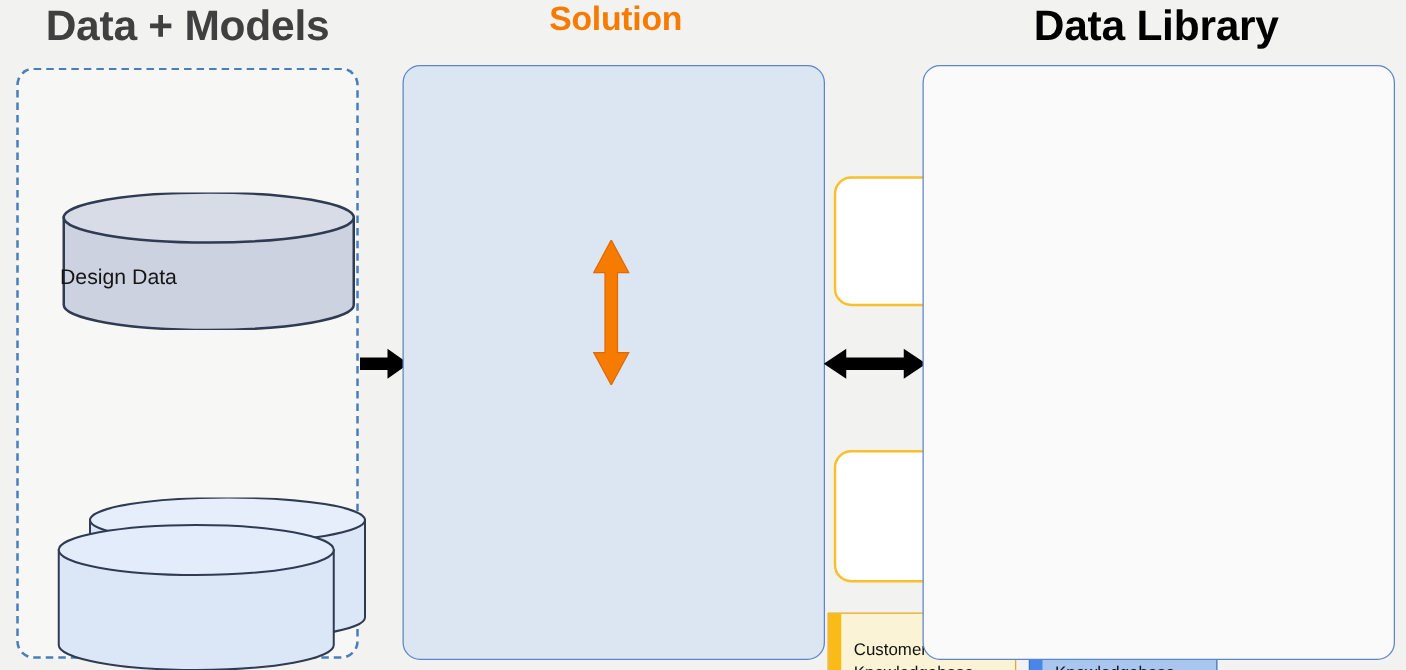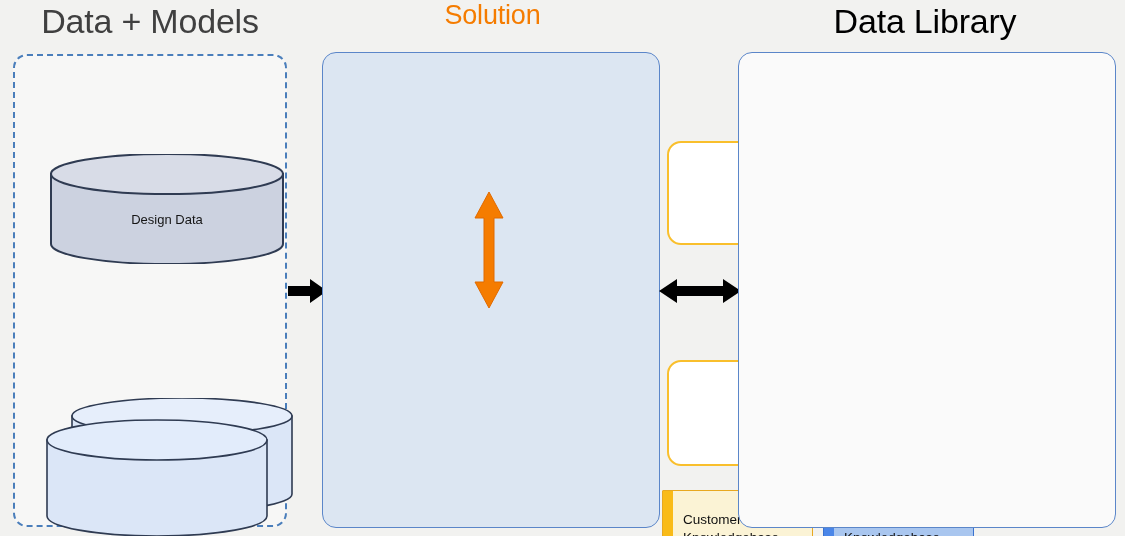--- a/index.html
+++ b/index.html
@@ -18,21 +18,21 @@
   .stage {
     position: absolute;
     left: 0; top: 0;
     width: 1125px;
     height: 536px;
   }
 
   
   .col-title {
     position: absolute;
-    font-weight: normal;
+    font-weight: bold;
     white-space: nowrap;
     letter-spacing: -0.2px;
   }
   #title-data {
     left: 0; top: 2px;
     width: 300px;
     text-align: center;
     font-size: 34px;
     color: #404040;
   }
@@ -82,22 +82,22 @@
 
   
   .cyl {
     position: absolute;
   }
   .cyl svg { display: block; }
   .cyl-label {
     position: absolute;
     left: 0;
     width: 100%;
-    text-align: center;
-    font-size: 13px;
+    text-align: left;
+    font-size: 17px;
     color: #151515;
     white-space: nowrap;
   }
   #cyl-design { left: 33px; top: 98px; width: 238px; height: 110px; }
   #cyl-design .cyl-label { top: 58px; }
   #cyl-lang { left: 30px; top: 342px; width: 248px; height: 140px; }
   #cyl-lang .cyl-label { top: 85px; }
 
   
   .agent-box {

